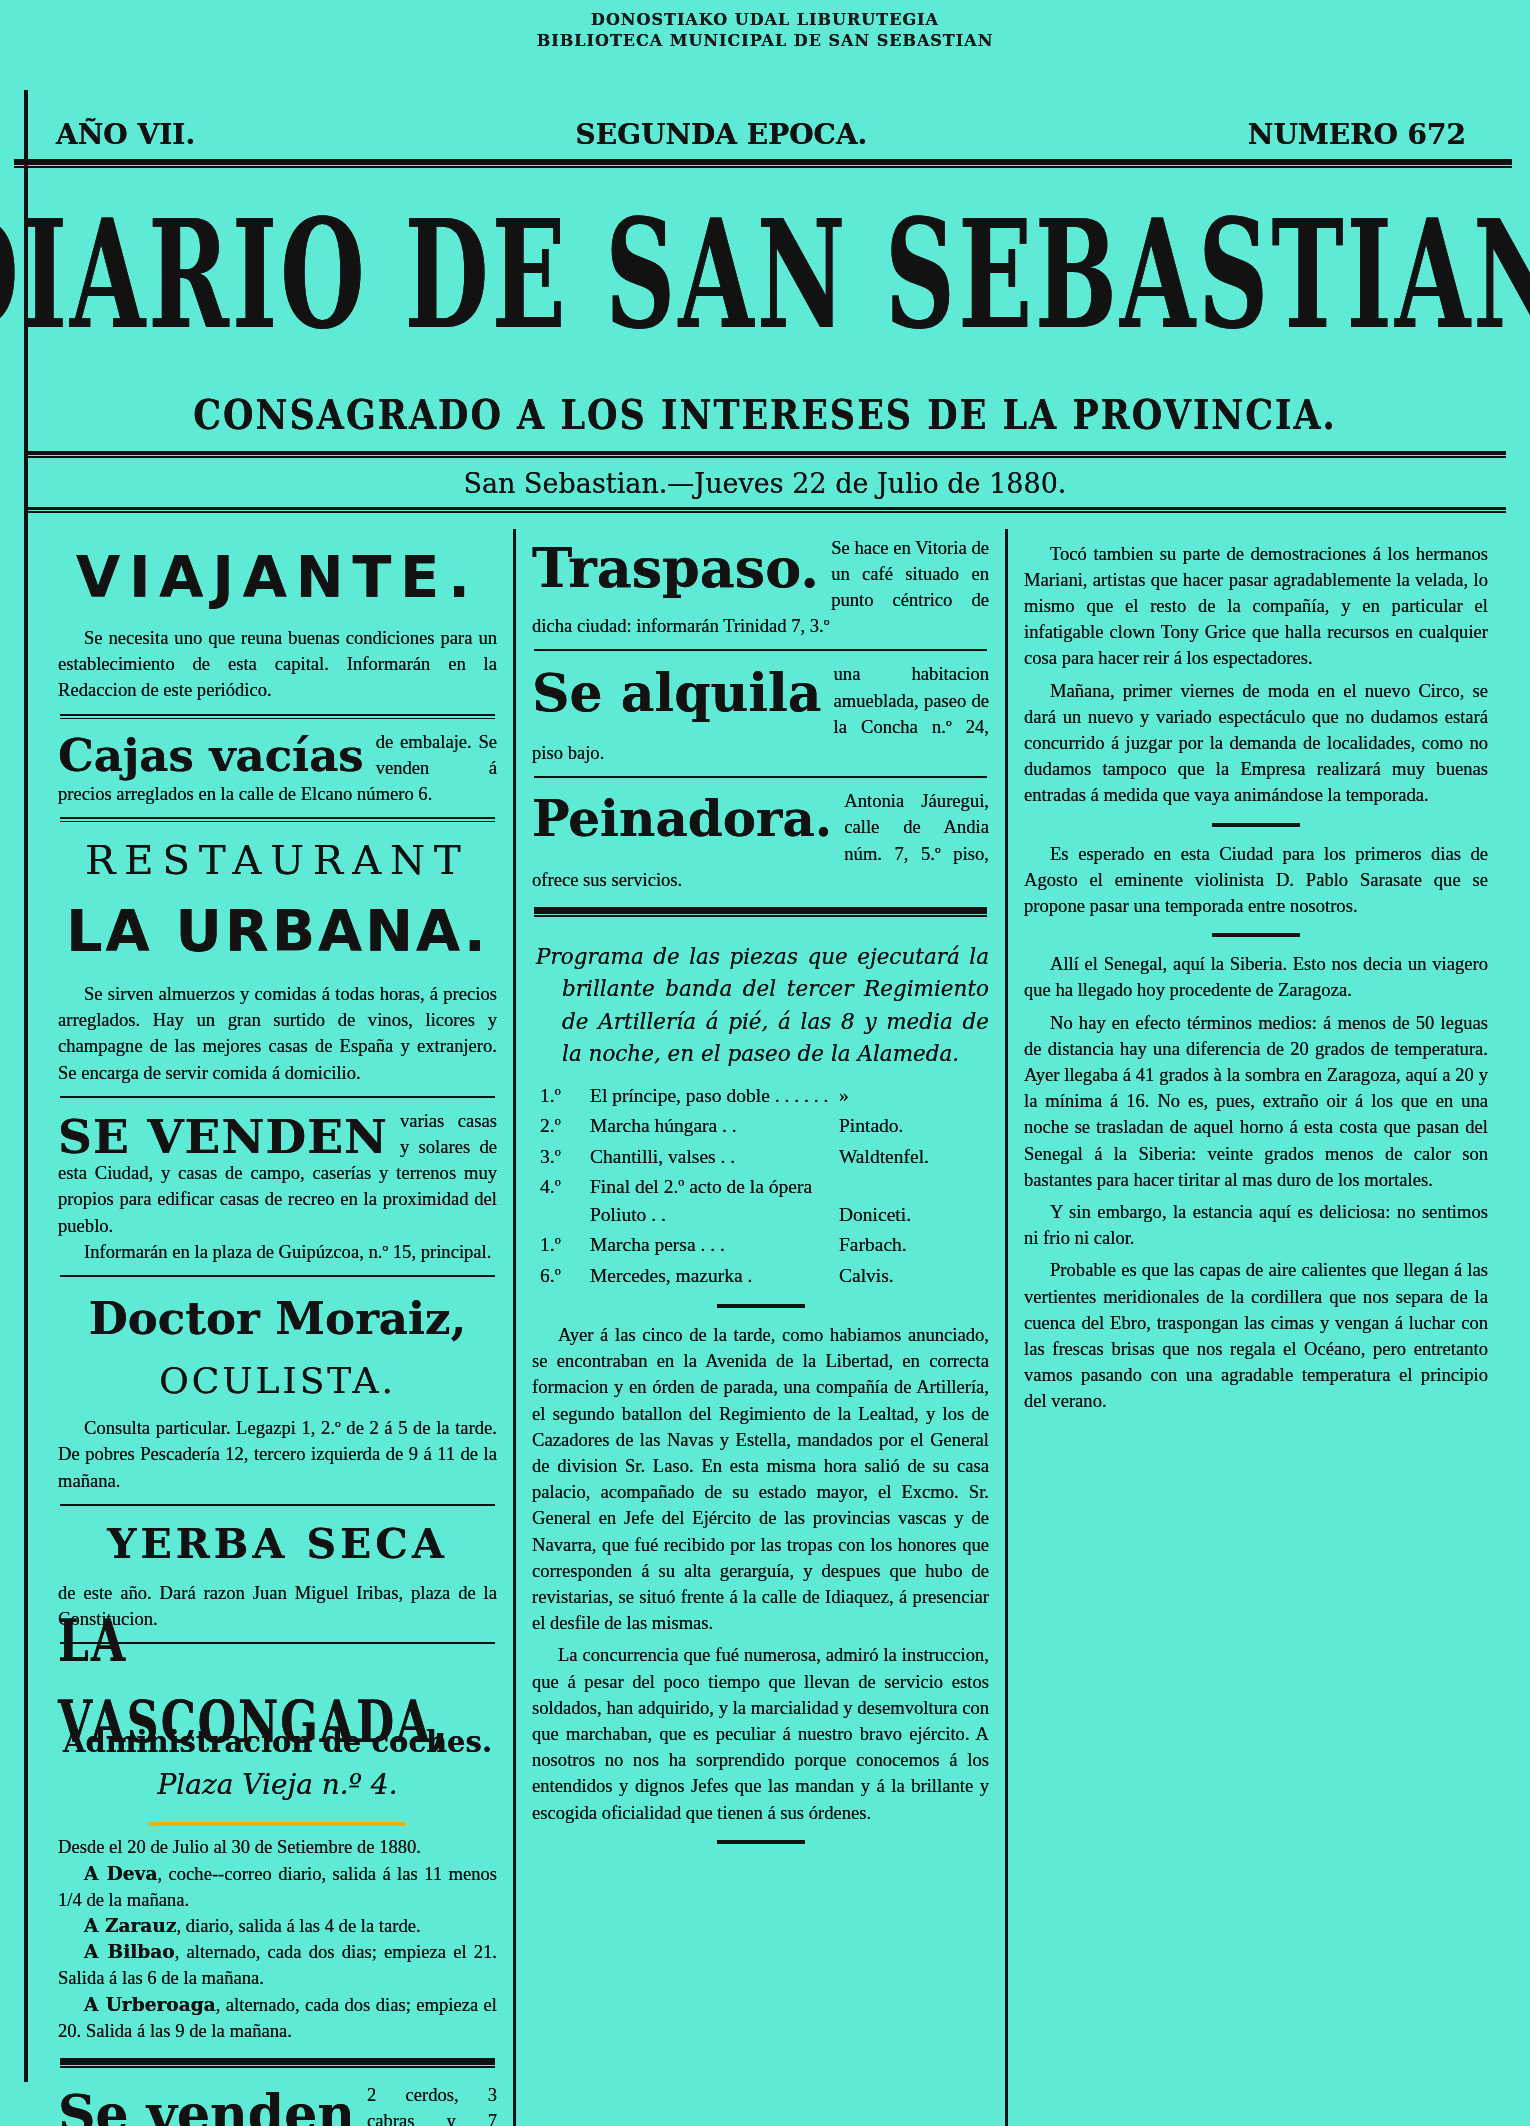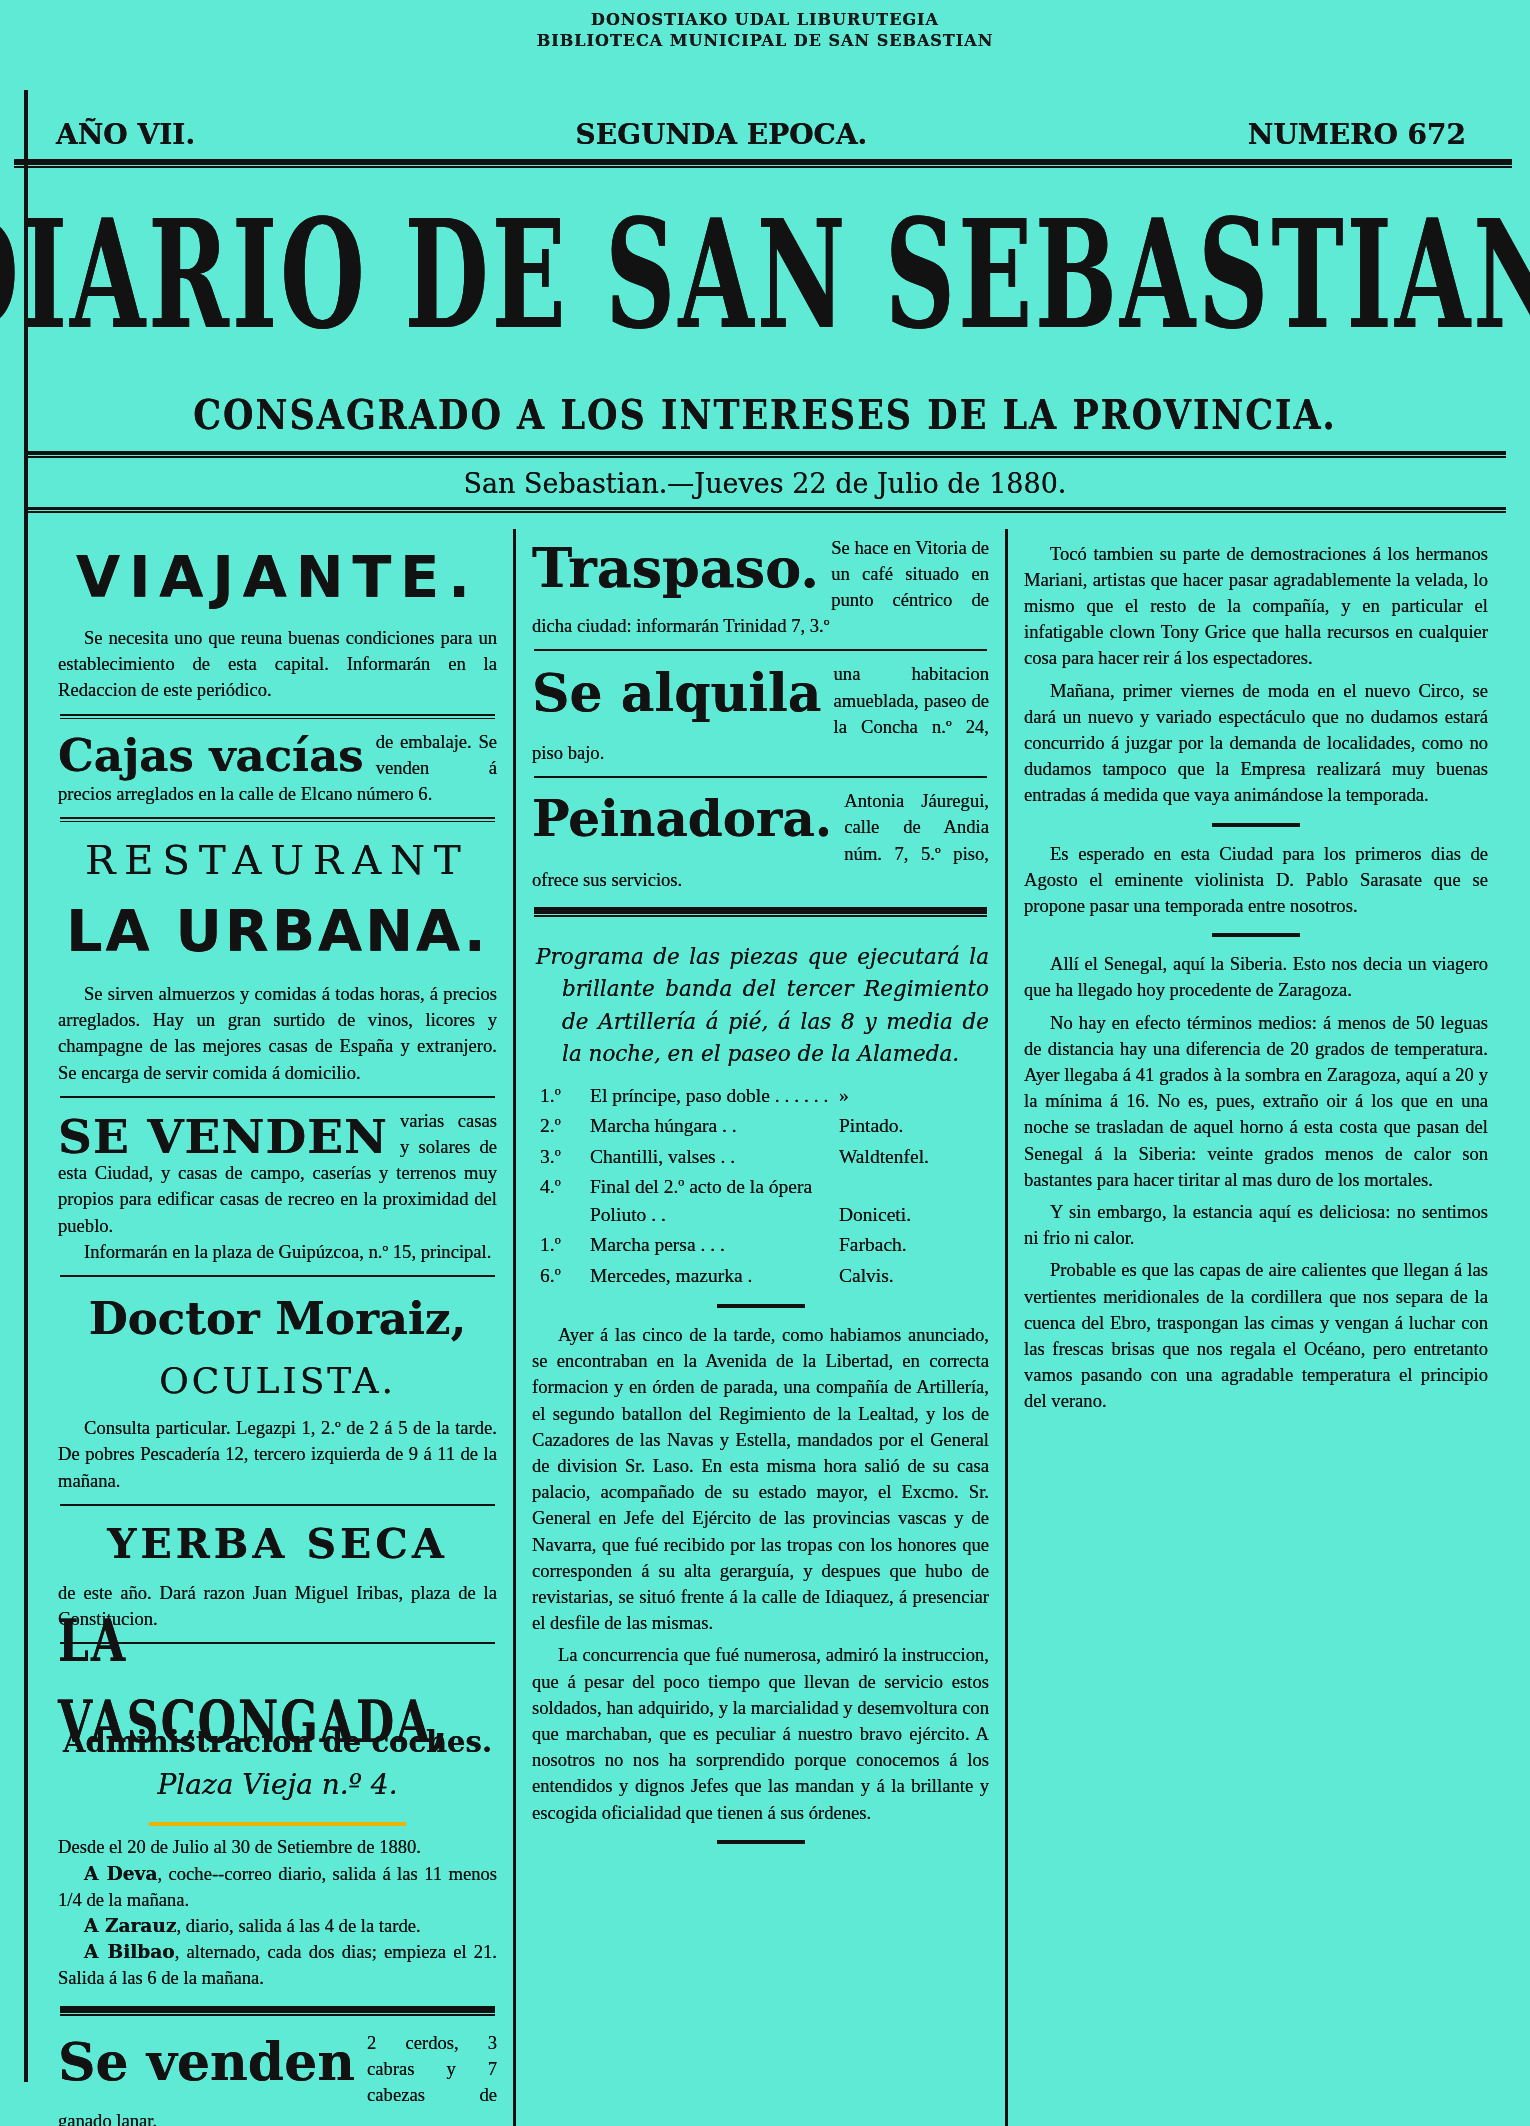--- a/index.html
+++ b/index.html
@@ -159,20 +159,21 @@
           <span>LA VASCONGADA,</span>
         </div>
         <div class="h-vasc-sub">Administracion de coches.</div>
         <div class="h-plaza">
           <span>Plaza Vieja n.º 4.</span>
         </div>
         <p class="p">Desde el 20 de Julio al 30 de Setiembre de 1880.</p>
         <p class="p ind"><span class="rt-lead">A Deva</span><span>, coche--correo diario, salida á las 11 menos 1/4 de la mañana.</span></p>
         <p class="p ind"><span class="rt-lead">A Zarauz</span><span>, diario, salida á las 4 de la tarde.</span></p>
         <p class="p ind"><span class="rt-lead">A Bilbao</span><span>, alternado, cada dos dias; empieza el 21. Salida á las 6 de la mañana.</span></p>
+        <p class="p ind"><span class="rt-lead">A Urberoaga</span><span>, alternado, cada dos dias; empieza el 20. Salida á las 9 de la mañana.</span></p>
       </div>
       <div class="r-heavy"></div>
 
       <div>
         <div class="clearfix">
           <span class="lead lead-sevenden2">Se venden</span>
           <p class="p">2 cerdos, 3 cabras y 7 cabezas de ganado lanar.</p>
         </div>
 
       </div>

